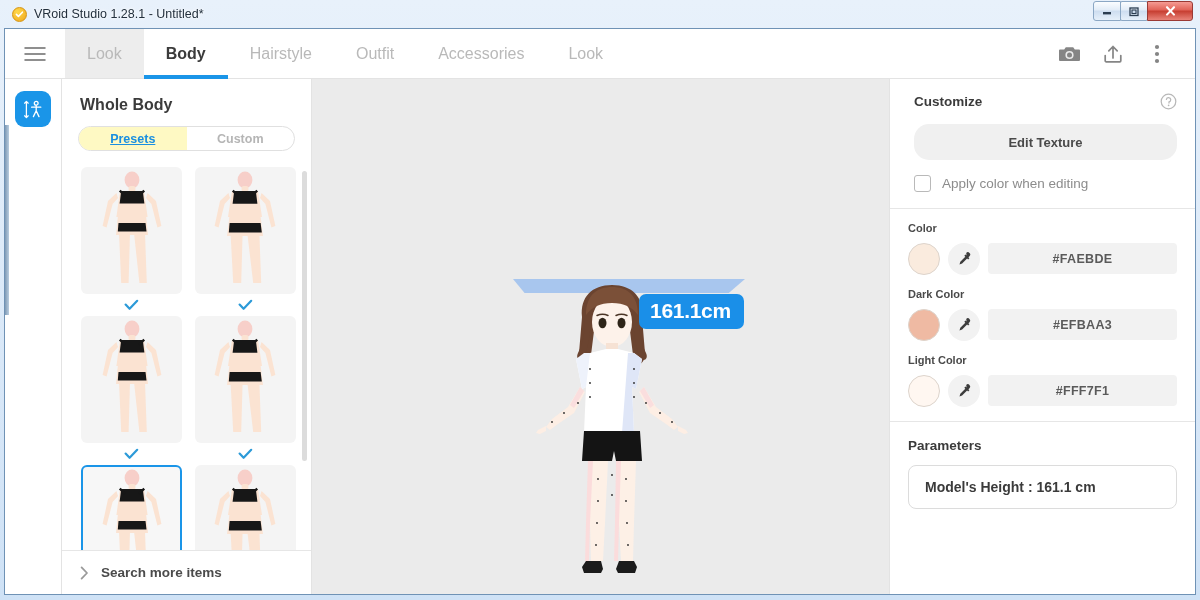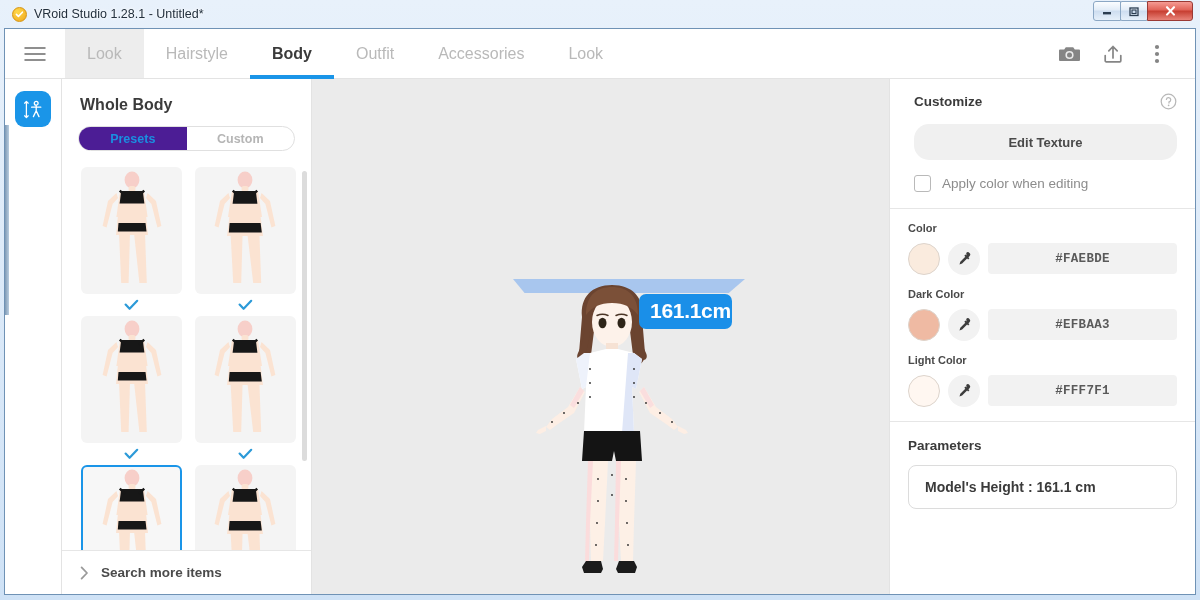--- a/index.html
+++ b/index.html
@@ -139,21 +139,21 @@
     height: 28px;
     border: 1px solid #e0e0e0;
     border-radius: 14px;
     display: flex; overflow: hidden;
     background: #fff;
   }
   .seg {
     flex: 1; display: flex; align-items: center; justify-content: center;
     font-size: 12.5px; font-weight: bold; color: #b5b5b5;
   }
-  .seg.active { background: #4c1d95; color: #1a8fe0; }
+  .seg.active { background: #fef9c3; color: #1a8fe0; text-decoration: underline; }
 
   .preset-scroll {
     flex: 1 1 auto; position: relative; overflow: hidden;
     padding: 6px 0 0 0;
   }
   .preset-grid {
     display: grid; grid-template-columns: 1fr 1fr;
     gap: 0 10px; padding: 0 14px 0 18px;
   }
   .preset-cell { display: flex; flex-direction: column; align-items: center; }
@@ -193,21 +193,21 @@
   .height-plane {
     position: absolute; left: 201px; top: 200px;
     width: 232px; height: 14px;
     background: #a8c6ee;
     clip-path: polygon(0 0, 100% 0, 93% 100%, 5% 100%);
   }
   .height-badge {
     position: absolute; left: 327px; top: 215px;
     background: #1a8fe8; color: #fff;
     font-size: 21px; font-weight: bold;
-    padding: 5px 1px 6px 11px; border-radius: 7px;
+    padding: 5px 13px 6px 11px; border-radius: 7px;
     letter-spacing: -0.3px;
   }
   .avatar { position: absolute; left: 200px; top: 200px; }
   .avatar svg { display: block; }
 
   
   .right-panel {
     width: 306px; flex: 0 0 306px;
     background: #fff;
     border-left: 1px solid #e3e3e3;
@@ -230,21 +230,21 @@
   .checkbox-row { display: flex; align-items: center; gap: 11px; padding-bottom: 16px; }
   .cbox {
     width: 17px; height: 17px; border: 1.6px solid #b9b9b9;
     border-radius: 3px; background: #fff; flex: 0 0 17px;
   }
   .cbox-label { font-size: 13.5px; color: #8c8c8c; }
   .divider { height: 1px; background: #e6e6e6; }
 
   .color-block { padding: 13px 18px 0 18px; }
   .color-label { font-size: 11px; font-weight: bold; color: #4a4a4a; margin-bottom: 9px; }
-  .color-row { display: flex; align-items: flex-start; gap: 8px; font-family: Liberation Mono, monospace; }
+  .color-row { display: flex; align-items: flex-start; gap: 8px; }
   .swatch {
     width: 32px; height: 32px; border-radius: 50%;
     border: 1px solid #ddd4cc; flex: 0 0 32px;
   }
   .dropper {
     width: 32px; height: 32px; border-radius: 50%;
     background: #f2f2f2; flex: 0 0 32px;
     display: flex; align-items: center; justify-content: center;
   }
   .dropper svg { display: block; }
@@ -305,22 +305,22 @@
     <div class="edge-scroll"></div>
 
     <div class="topnav">
       <div class="hamburger">
         <svg width="22" height="16" viewBox="0 0 22 16">
           <path d="M1 2h20M1 8h20M1 14h20" stroke="#6b6b6b" stroke-width="1.5" stroke-linecap="round"></path>
         </svg>
       </div>
       <div class="tabs">
         <div class="tab hover">Look</div>
+        <div class="tab active">Body</div>
         <div class="tab">Hairstyle</div>
-        <div class="tab active">Body</div>
         <div class="tab">Outfit</div>
         <div class="tab">Accessories</div>
         <div class="tab">Look</div>
       </div>
       <div class="topnav-right">
         <div class="nav-icon">
           <svg width="23" height="20" viewBox="0 0 23 20">
             <path d="M2 5.5h4.2l1.6-2.2h7.4l1.6 2.2H21a1 1 0 0 1 1 1V16a1 1 0 0 1-1 1H2a1 1 0 0 1-1-1V6.5a1 1 0 0 1 1-1z" fill="#858585"></path>
             <circle cx="11.5" cy="11" r="4.1" fill="#ebebeb"></circle>
             <circle cx="11.5" cy="11" r="2.5" fill="#858585"></circle>

